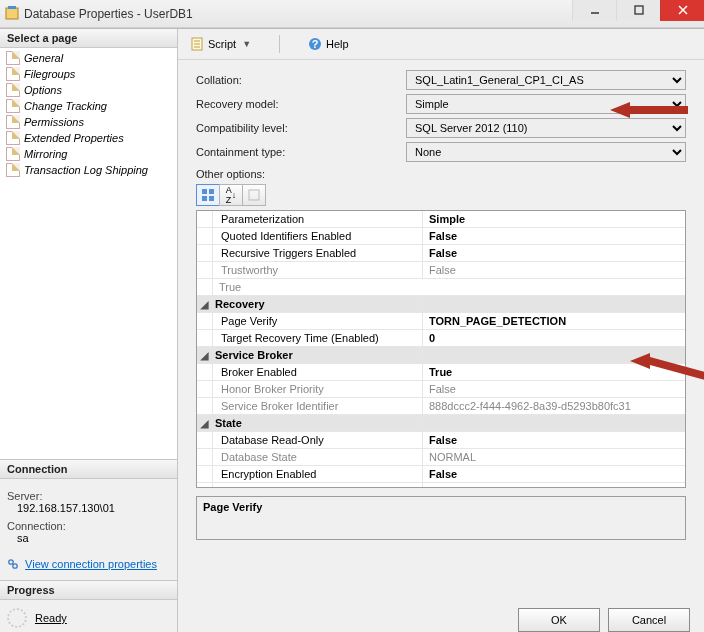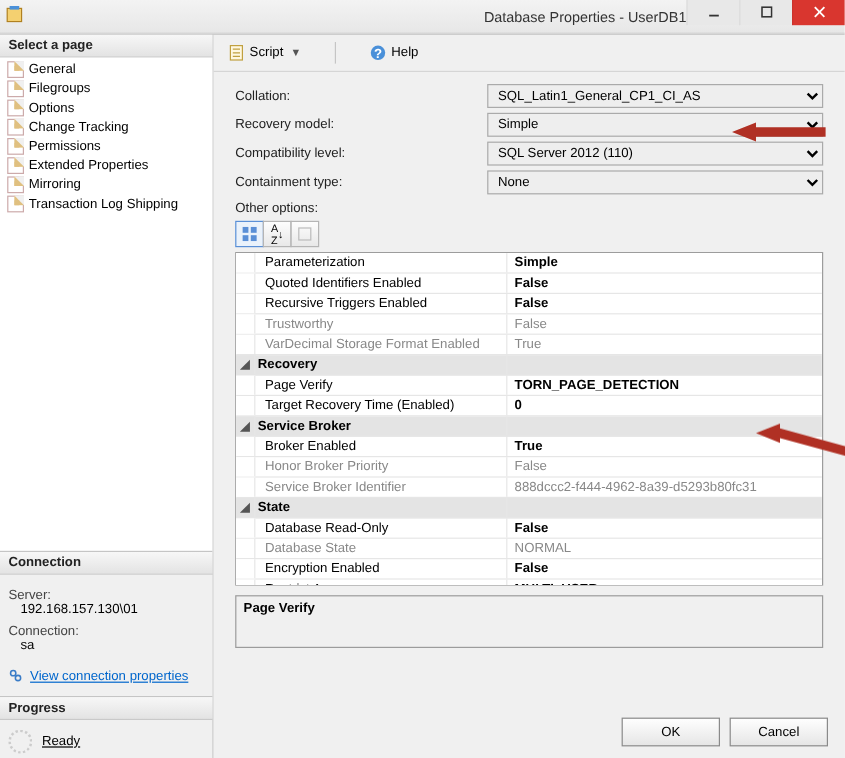--- a/index.html
+++ b/index.html
@@ -2,34 +2,34 @@
 <html><head>
 <meta charset="utf-8">
 <style>
   * { box-sizing: border-box; font-family: "Segoe UI", Tahoma, sans-serif; font-size: 11px; }
   html, body { margin: 0; padding: 0; }
   body { width: 704px; height: 632px; background: #fff; overflow: hidden; position: relative; }
 
   
   .titlebar { height: 28px; background: linear-gradient(#f3f3f3,#e7e7e7); border-bottom: 1px solid #d0d0d0; display: flex; align-items: center; position: relative; color: #444; }
   .titlebar .icon { width: 24px; text-align: center; }
-  .titlebar .title { flex: 1; text-align: right; font-size: 12px; color: #333; }
+  .titlebar .title { flex: 1; text-align: left; font-size: 12px; color: #333; }
   .titlebar .ctrls { display: flex; height: 100%; }
   .titlebar .ctrl { width: 44px; height: 22px; display: flex; align-items: center; justify-content: center; margin-top: -1px; border-left: 1px solid rgba(0,0,0,.06); }
   .ctrl.close { background: #d9362f; color: #fff; }
   .ctrl.minmax { background: #e8e8e8; }
 
   .outer { display: flex; height: calc(632px - 28px); background: #f0f0f0; padding: 0; border-top: 1px solid #bbb; }
 
   
   .left { width: 178px; border-right: 1px solid #c5c5c5; display: flex; flex-direction: column; background: #f0f0f0; }
   .panelhdr { background: linear-gradient(#f7f7f7,#e3e3e3); border-bottom: 1px solid #c9c9c9; padding: 3px 7px; font-weight: bold; color: #222; }
   .pagelist { background: #fff; flex: 1 1 auto; border-bottom: 1px solid #c5c5c5; padding: 2px 0 2px 4px; }
   .pageitem { display: flex; align-items: center; gap: 4px; padding: 1px 2px; cursor: default; }
-  .pageitem span.t { white-space: nowrap; }
+  .pageitem span.t { white-space: nowrap; font-style: italic; }
   .pgicon { width: 14px; height: 14px; background: #fff; border: 1px solid #caa; position: relative; }
   .pgicon::after { content:""; position:absolute; right:-1px; top:-1px; border-width:4px; border-style:solid; border-color:#f0f0f0 #f0f0f0 #e0c080 #e0c080; }
   .connsec { border-bottom: 1px solid #c5c5c5; padding: 5px 7px 8px 7px; background: #f0f0f0; font-size: 11px; }
   .connsec .lbl { color: #444; margin-top: 6px; }
   .connsec .val { color: #000; padding-left: 10px; }
   .link { color: #0066cc; text-decoration: underline; margin-top: 6px; display: inline-block; cursor: pointer; }
   .chain { display:inline-block; vertical-align:middle; margin-right:3px; }
   .progresssec { padding: 4px 7px; text-decoration: underline; }
   .ready { display: flex; align-items: center; gap: 8px; margin-top: 4px; }
   .spinner { width: 20px; height: 20px; border: 2px dotted #ccc; border-radius: 50%; }
@@ -59,21 +59,21 @@
   .grow.cat { background: #e4e4e4; font-weight: bold; }
   .grow.cat .gcell1 { background:#e4e4e4; }
   .gcellL { width: 210px; padding-left: 8px; border-right: 1px solid #e6e6e6; white-space: nowrap; overflow: hidden; }
   .gcellR { flex: 1; padding-left: 6px; white-space: nowrap; overflow: hidden; }
   .bold { font-weight: bold; }
   .dim { color: #888; }
   .grow.cat .gcellL { padding-left: 2px; }
 
   .descbox { margin: 8px 18px 0 18px; border: 1px solid #9c9c9c; background: #f0f0f0; height: 44px; padding: 4px 6px; font-weight: bold; }
 
-  .btnbar { position: absolute; bottom: 10px; right: 14px; display: flex; gap: 8px; }
+  .btnbar { position: absolute; bottom: 0; right: 14px; display: flex; gap: 8px; }
   .btnbar button { width: 82px; height: 24px; border: 1px solid #8a8a8a; background: linear-gradient(#fefefe,#e6e6e6); cursor: pointer; }
 
   
   .arrow { position: absolute; pointer-events: none; }
   .arrow svg { display:block; }
 
 </style>
 </head>
 <body>
 
@@ -247,21 +247,20 @@
             <div class="gcellL">Recursive Triggers Enabled</div>
             <div class="gcellR bold">False</div>
           </div>
           <div class="grow">
             <div class="gcell1"></div>
             <div class="gcellL dim">Trustworthy</div>
             <div class="gcellR dim">False</div>
           </div>
           <div class="grow">
             <div class="gcell1"></div>
-            <div class="gcellL dim">VarDecimal Storage Format Enabled</div>
             <div class="gcellR dim">True</div>
           </div>
           <div class="grow cat">
             <div class="gcell1">◢</div>
             <div class="gcellL">Recovery</div>
             <div class="gcellR"></div>
           </div>
           <div class="grow">
             <div class="gcell1"></div>
             <div class="gcellL">Page Verify</div>

